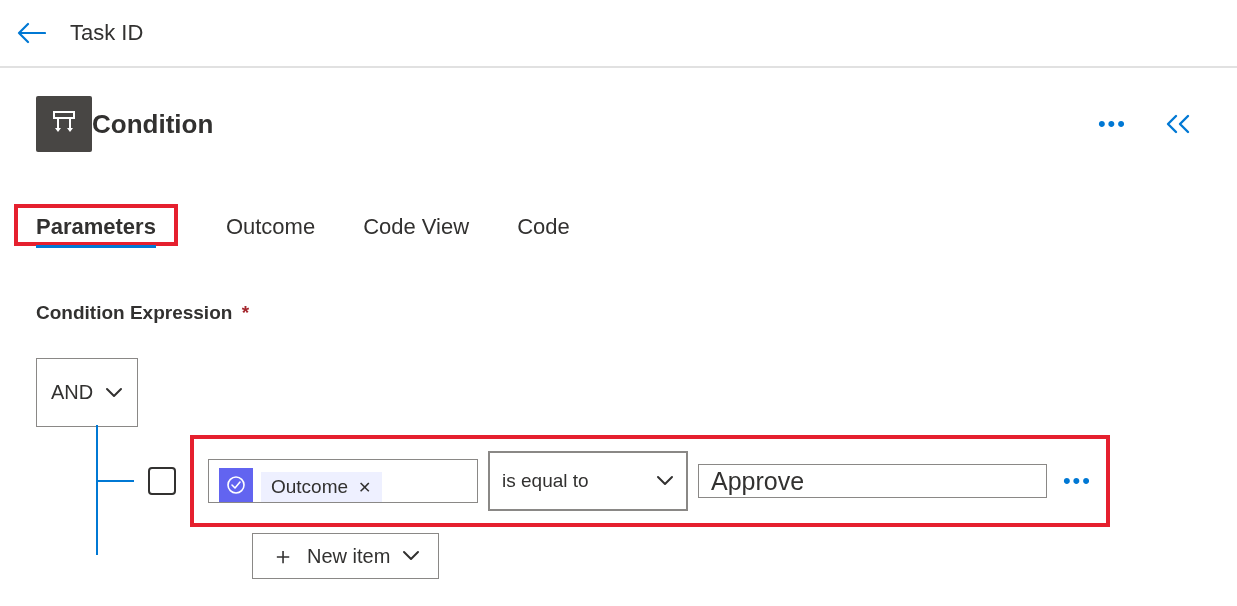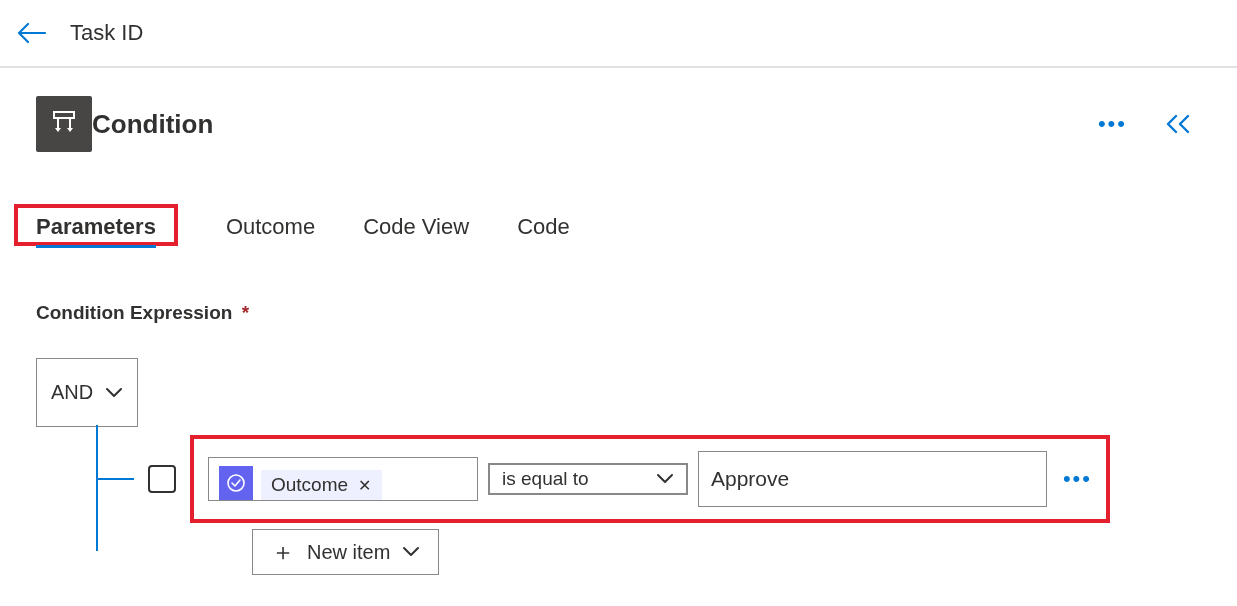--- a/index.html
+++ b/index.html
@@ -164,35 +164,35 @@
     background: #eef0ff;
     padding: 4px 10px;
     display: flex;
     align-items: center;
     gap: 10px;
     font-size: 19px;
   }
   .token-x { cursor: pointer; font-size: 16px; }
   .op-select {
     border: 2px solid #8a8886;
-    height: 32px;
+    height: 60px;
     flex: 0 0 200px;
     display: flex;
     align-items: center;
     justify-content: space-between;
     padding: 0 12px;
     font-size: 19px;
     cursor: pointer;
   }
   .val-input {
     border: 1.5px solid #8a8886;
-    height: 56px;
+    height: 34px;
     flex: 1 1 auto;
     padding: 16px 12px;
-    font-size: 21px;
+    font-size: 25px;
     display: flex;
     align-items: center;
   }
   .row-ellipsis {
     color: #0078d4;
     font-size: 22px;
     letter-spacing: 2px;
     cursor: pointer;
     margin-left: 6px;
   }

